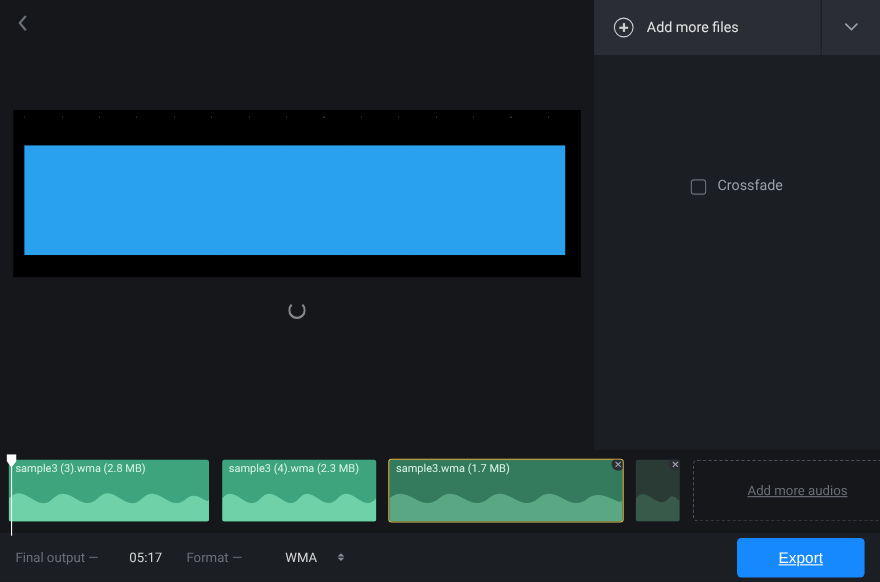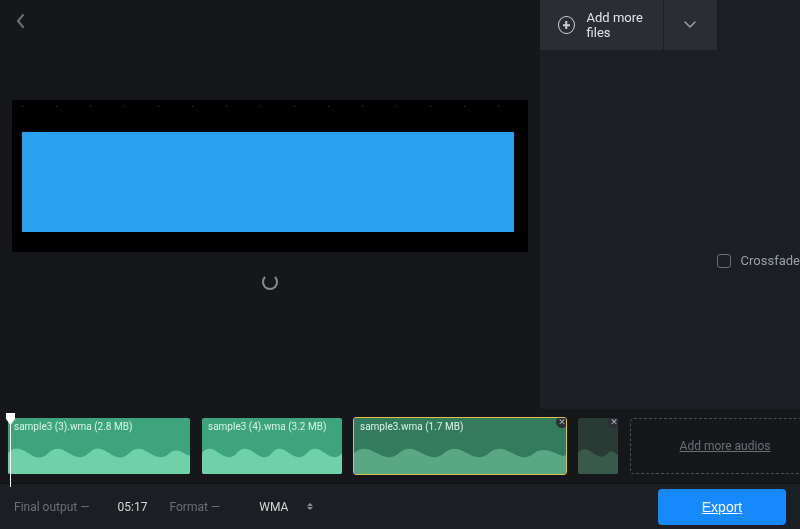--- a/index.html
+++ b/index.html
@@ -53,21 +53,21 @@
     width: 16px; height: 16px;
     border: 2px solid #888;
     border-top-color: transparent;
     border-radius: 50%;
   }
 
   
   .sidebar {
     grid-column: 2; grid-row: 1;
     background: #1b1e23;
-    display: flex; flex-direction: row;
+    display: flex; flex-direction: column;
   }
   .side-head {
     display: grid; grid-template-columns: 1fr 54px;
     height: 50px;
     background: #2a2e34;
   }
   .add-files {
     display:flex; align-items:center; gap:12px;
     padding-left:18px; cursor:pointer;
     font-size:13px; color:#e4e4e4;
@@ -183,21 +183,21 @@
   .fmt-select .caret span {
     width:0; height:0; border-left:3px solid transparent; border-right:3px solid transparent;
   }
   .fmt-select .caret .up { border-bottom:3px solid #8a8f96; }
   .fmt-select .caret .dn { border-top:3px solid #8a8f96; }
   .spacer { flex:1; }
   .export-btn {
     margin-left:auto;
     background:#1689ff; color:#fff;
     border:none; border-radius:4px;
-    width:128px; height:36px;
+    width:116px; height:36px;
     font-size:14px; cursor:pointer;text-decoration:underline;
   }
 </style>
 </head>
 <body>
 
 <div class="preview">
   <div class="back-btn">
     <svg viewBox="0 0 10 14">
         <path d="M7 1 L2 7 L7 13" stroke="currentColor" stroke-width="2" fill="none" stroke-linecap="round"></path>
@@ -250,21 +250,21 @@
       <div class="label">sample3 (3).wma (2.8 MB)</div>
       <div class="wave-mini">
         <svg viewBox="0 0 180 40" preserveAspectRatio="none">
             <path d="M0 20 C15 5 25 35 40 20 C55 6 65 34 80 20 C95 5 105 35 120 20 C135 6 145 34 160 20 C170 12 180 28 180 20 L180 40 L0 40 Z" fill="#6fd1a8"></path>
             <path d="M0 20 C15 35 25 5 40 20 C55 34 65 6 80 20 C95 35 105 5 120 20 C135 34 145 6 160 20 C170 28 180 12 180 20 L180 0 L0 0 Z" fill="#6fd1a8" opacity=".0"></path>
           </svg>
       </div>
     </div>
 
     <div class="clip normal-b">
-      <div class="label">sample3 (4).wma (3.2 MB)</div>
+      <div class="label">sample3 (4).wma (2.3 MB)</div>
       <div class="wave-mini">
         <svg viewBox="0 0 140 40" preserveAspectRatio="none">
             <path d="M0 20 C12 6 22 34 35 20 C48 6 58 34 70 20 C82 6 92 34 105 20 C118 6 128 34 140 20 L140 40 L0 40 Z" fill="#6fd1a8"></path>
           </svg>
       </div>
     </div>
 
     <div class="clip active">
       <div class="label">sample3.wma (1.7 MB)</div>
       <div class="close">✕</div>

